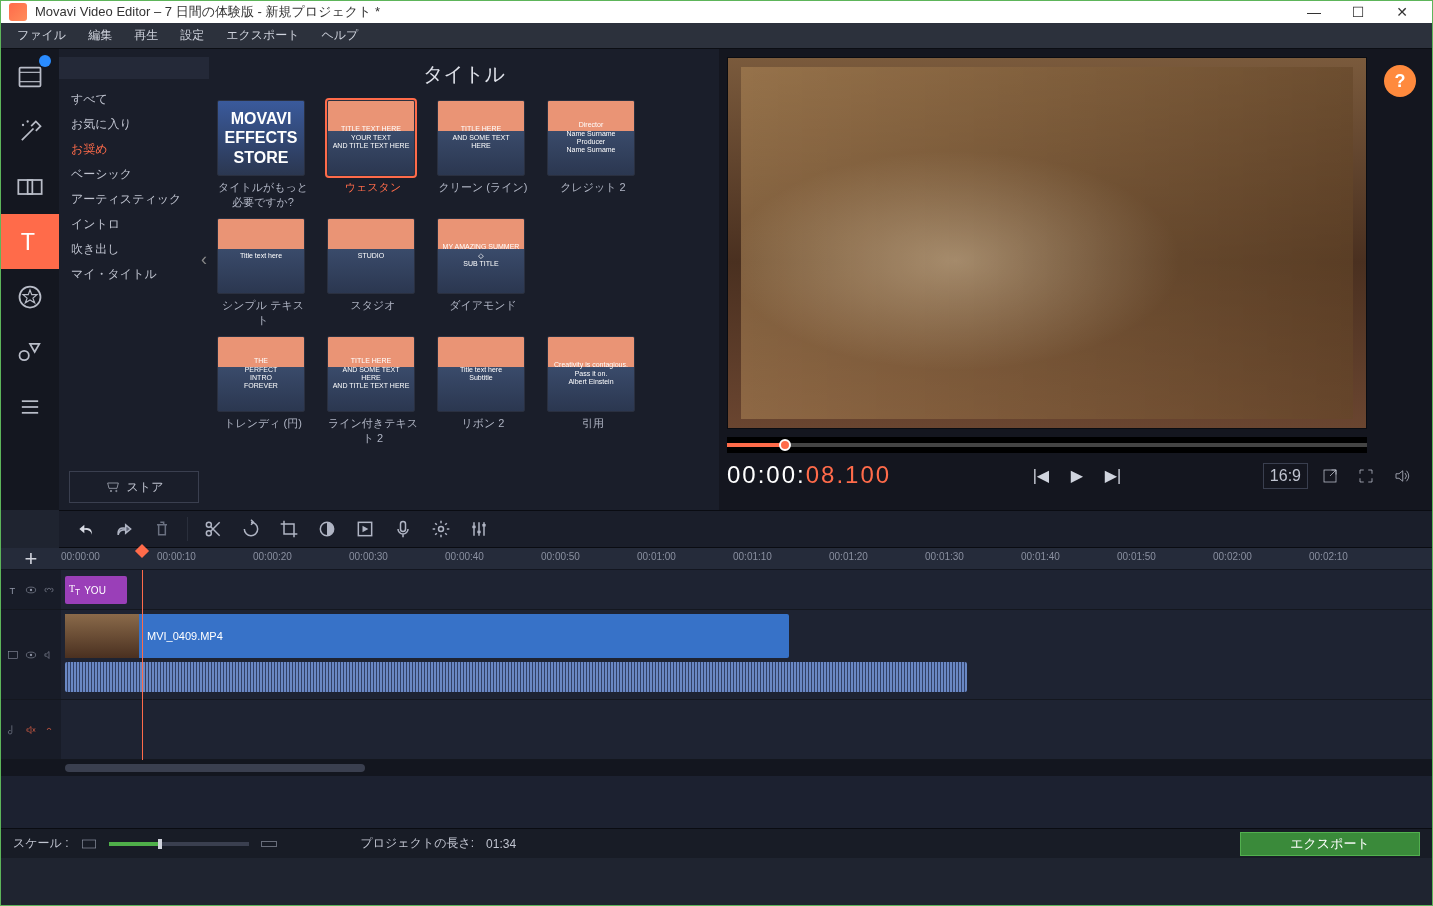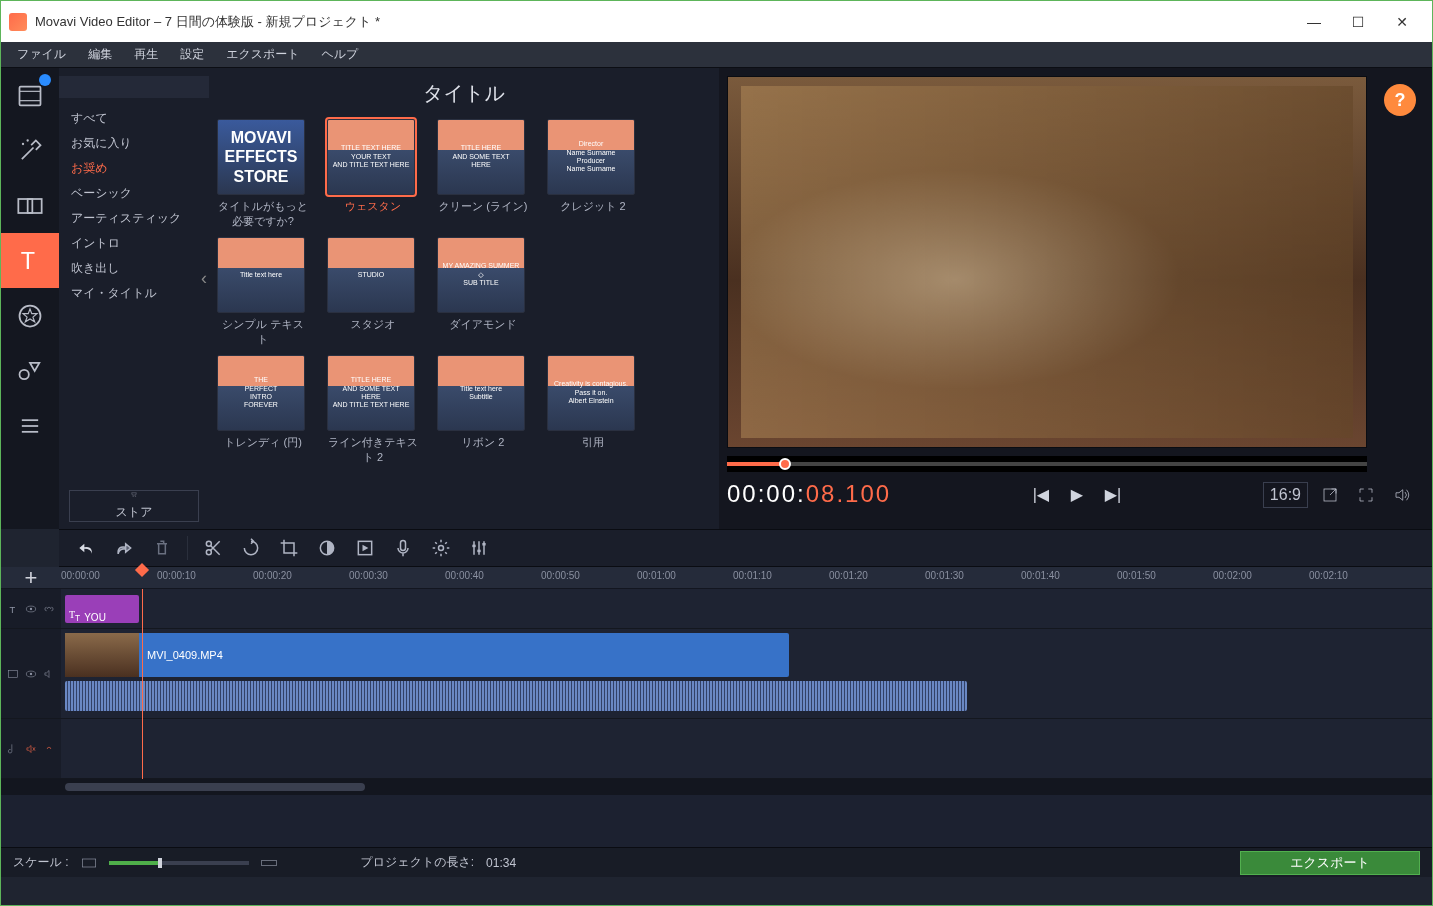--- a/index.html
+++ b/index.html
@@ -1,38 +1,38 @@
 <!DOCTYPE html>
 <html><head>
 <meta charset="utf-8">
 <style>
 * { margin: 0; padding: 0; box-sizing: border-box; font-family: "Segoe UI", "Meiryo", sans-serif; }
 body { background: #1f2430; color: #c0c4d0; font-size: 12px; overflow: hidden; width: 1433px; height: 906px; border: 1px solid #5db55a; }
-.titlebar { background: #fff; color: #333; height: 41px; display: flex; align-items: center; padding: 0 8px; }
+.titlebar { background: #fff; color: #333; height: 22px; display: flex; align-items: center; padding: 0 8px; }
 .titlebar .logo { width: 18px; height: 18px; background: linear-gradient(135deg,#ff6b4a,#ff8c5a); border-radius: 3px; margin-right: 8px; }
 .titlebar .title { flex: 1; font-size: 13px; }
 .titlebar .winbtn { width: 44px; height: 30px; display: flex; align-items: center; justify-content: center; font-size: 14px; }
 .menubar { background: #2c313c; height: 25px; display: flex; align-items: center; padding: 0 6px; gap: 2px; }
 .menubar .item { padding: 3px 10px; font-size: 12px; color: #cfd3dd; }
 .main { display: flex; height: 462px; border-top: 1px solid #0c0e14; }
 .vtabs { width: 58px; background: #141720; display: flex; flex-direction: column; }
 .vtabs .vtab { width: 58px; height: 55px; display: flex; align-items: center; justify-content: center; position: relative; }
 .vtabs .vtab.active { background: #ff6b4a; }
 .vtabs .vtab svg { width: 28px; height: 28px; fill: #b9bdc8; }
 .vtabs .vtab.active svg { fill: #fff; }
 .vtabs .badge { position: absolute; top: 6px; right: 8px; width: 12px; height: 12px; background: #2a8cff; border-radius: 50%; }
 .library { width: 660px; background: #1a1e2a; display: flex; }
 .catcol { width: 150px; padding: 8px 0; }
 .searchrow { display: flex; align-items: center; padding: 4px 8px; background: #242938; margin: 0 0 4px; }
 .searchrow input { flex: 1; background: transparent; border: none; color: #9aa0b0; font-size: 12px; outline: none; }
 .searchrow .sicon, .searchrow .xicon { width: 14px; height: 14px; }
 .catlist { padding: 4px 12px; }
 .catlist .cat { padding: 4px 0; font-size: 12px; cursor: pointer; }
 .catlist .cat.sel { color: #ff6b4a; }
-.storebtn { margin: 180px 10px 0; height: 32px; border: 1px solid #3a3f4f; display: flex; align-items: center; justify-content: center; gap: 6px; flex-direction: column; }
+.storebtn { margin: 180px 10px 0; height: 32px; border: 1px solid #3a3f4f; display: flex; align-items: center; justify-content: center; gap: 6px; }
 .grid { flex: 1; padding: 10px 4px 0; position: relative; }
 .gridhdr { text-align: center; font-size: 20px; color: #dfe2ea; margin: 2px 0 12px; }
 .gridrow { display: flex; gap: 18px; padding-left: 4px; margin-bottom: 8px; }
 .gitem { width: 92px; }
 .thumb { width: 88px; height: 76px; background: linear-gradient(#ea9475 40%, #3a4b6b 40%, #2b3750); border: 1px solid #2a3040; border-radius: 2px; display: flex; flex-direction: column; align-items: center; justify-content: center; color: #fff; font-size: 7px; text-align: center; padding: 4px; line-height: 1.2; }
 .thumb.sel { outline: 2px solid #ff6b4a; }
 .thumb.store { background: linear-gradient(#3a5a9c,#2b3750); font-size: 16px; font-weight: bold; }
 .glabel { text-align: center; font-size: 11px; color: #b0b5c4; margin-top: 4px; }
 .glabel.sel { color: #ff6b4a; }
 .chev { position: absolute; left: -8px; top: 200px; color: #888; font-size: 18px; }
@@ -61,21 +61,21 @@
 .ticks span { position: absolute; top: 3px; }
 .playhead-line { position: absolute; top: 0; bottom: 0; width: 1px; background: #ff6b4a; }
 .playhead-knob { position: absolute; top: -2px; width: 10px; height: 10px; background: #ff6b4a; transform: rotate(45deg); margin-left: -5px; }
 .tracks { position: relative; }
 .track { display: flex; height: 40px; border-bottom: 1px solid #14171f; }
 .track.video { height: 90px; }
 .track.audio2 { height: 60px; }
 .thead { width: 60px; background: #181c28; display: flex; align-items: center; justify-content: center; gap: 4px; flex-wrap: wrap; padding: 4px; }
 .thead svg { width: 14px; height: 14px; fill: #9096a6; }
 .tbody { flex: 1; position: relative; background: #1e2332; }
-.clip-title { position: absolute; left: 4px; top: 6px; width: 74px; height: 28px; background: #9a3fb8; color: #fff; display: flex; align-items: flex-end; gap: 4px; padding: 0 4px; font-size: 10px; border-radius: 2px; }
+.clip-title { position: absolute; left: 4px; top: 6px; width: 62px; height: 28px; background: #9a3fb8; color: #fff; display: flex; align-items: center; gap: 4px; padding: 0 4px; font-size: 10px; border-radius: 2px; }
 .clip-video { position: absolute; left: 4px; top: 4px; height: 44px; background: #3772c8; display: flex; align-items: center; color: #fff; font-size: 11px; border-radius: 2px; }
 .clip-video .vthumb { width: 74px; height: 44px; background: linear-gradient(#8a6a4a,#4a3020); margin-right: 8px; }
 .clip-audio { position: absolute; left: 4px; top: 52px; height: 30px; background: repeating-linear-gradient(90deg, #6a88c4 0, #6a88c4 2px, #324167 2px, #324167 3px); border-radius: 2px; }
 .statusbar { height: 30px; background: #181c26; display: flex; align-items: center; padding: 0 12px; gap: 12px; border-top: 1px solid #0a0c12; }
 .statusbar .lbl { font-size: 12px; }
 .slider { width: 140px; height: 4px; background: #3a3f4f; position: relative; }
 .slider .fill { position: absolute; left: 0; top: 0; height: 4px; width: 35%; background: #4faf4a; }
 .slider .sknob { position: absolute; left: 35%; top: -3px; width: 4px; height: 10px; background: #d0d3dc; }
 .exportbtn { margin-left: auto; width: 180px; height: 24px; background: #3a8a3a; border: 1px solid #52b04f; color: #fff; display: flex; align-items: center; justify-content: center; font-size: 13px; }
 .hscroll { height: 16px; background: #13161f; display: flex; align-items: center; padding: 0 4px; }

